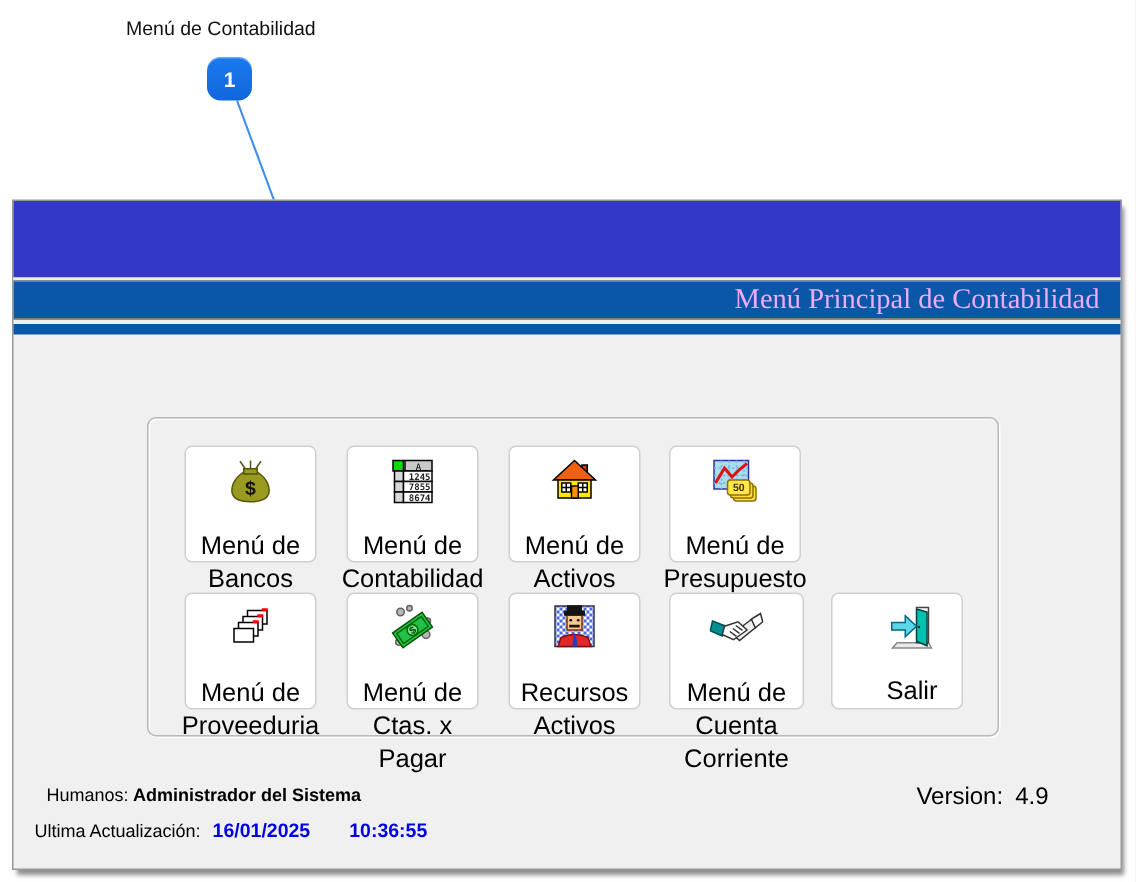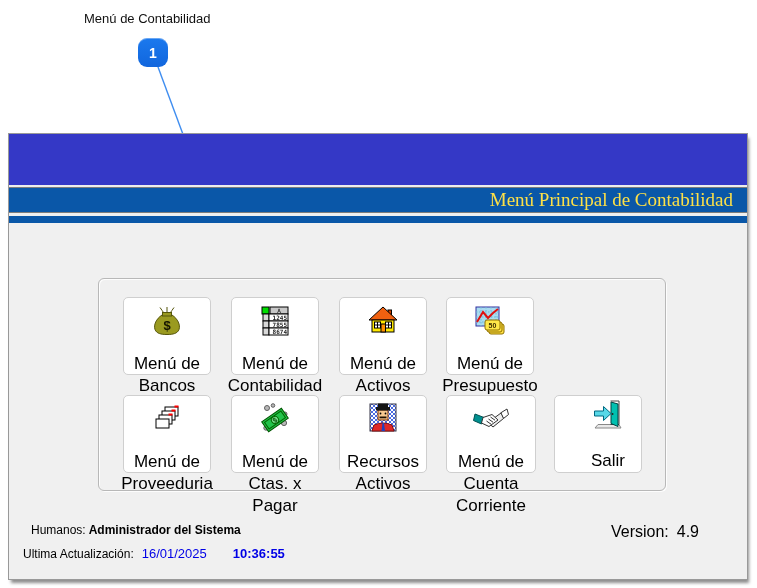--- a/index.html
+++ b/index.html
@@ -29,54 +29,54 @@
     box-shadow:2px 4px 3px -1px rgba(50,50,50,.55);
     box-sizing:border-box;
   }
   .header-bar{height:51px;background:var(--header-bar,#3438c6);}
   .title-wrap{background:#ededed;padding:2px 0 0 0;}
   .title-bar{
     height:24px;background:var(--title-bar,#0a57a8);
     border-top:1px solid #7d7d7d;border-bottom:1px solid #7d7d7d;
     display:flex;align-items:center;justify-content:flex-end;
     padding-right:14px;
-    color:#fde047;font-family:"Liberation Serif",serif;font-size:19px;
+    color:#f0abfc;font-family:"Liberation Serif",serif;font-size:19px;
   }
   .stripe{height:7px;background:var(--title-bar,#0a57a8);margin-top:3px;}
 
   
   .panel{
     position:absolute;left:89px;top:144px;width:566px;height:211px;
     border:1px solid #b8b8b8;border-radius:6px;
     box-shadow:inset 1px 1px 0 #fdfdfd,1px 1px 0 #fdfdfd;
   }
   .menu-btn{
     position:absolute;width:88px;height:78px;box-sizing:border-box;
     background:#fff;border:1px solid #cfcfcf;border-radius:5px;
     display:flex;flex-direction:column;align-items:center;justify-content:flex-start;
     padding-top:5px;cursor:pointer;
   }
-  .menu-btn.single{justify-content:space-between;padding-top:0;padding-left:20px;}
+  .menu-btn.single{justify-content:flex-end;padding-top:0;padding-left:20px;}
   .menu-btn .ic{width:36px;height:36px;display:block;flex:0 0 auto;}
   .menu-btn .ic svg{width:36px;height:36px;display:block;}
   .menu-btn .lbl{
     font-size:17px;line-height:1.3;text-align:center;color:#000;
     white-space:pre-line;margin-top:14px;
   }
   .r1{top:18px;} .r2{top:116px;}
   .c1{left:24px;} .c2{left:132px;} .c3{left:240px;} .c4{left:347px;} .c5{left:455px;}
   .wide{width:90px;}
 
   
   .status-usuario{position:absolute;left:22px;top:389px;font-size:12px;color:#000;}
   .status-usuario b{margin-left:3px;}
   .status-version{position:absolute;right:48px;top:389px;font-size:16px;color:#000;}
   .status-version .ver-val{margin-left:8px;}
   .status-update{position:absolute;left:14px;top:412px;font-size:12px;color:#000;}
-  .status-update .dt{color:var(--date-blue,#0000e6);font-weight:normal;font-size:13px;margin-left:8px;}
+  .status-update .dt{color:var(--date-blue,#0000e6);font-weight:bold;font-size:13px;margin-left:8px;}
   .status-update .tm{color:var(--date-blue,#0000e6);font-weight:bold;font-size:13px;margin-left:26px;}
 </style>
 </head>
 <body>
 
 <div class="callout-label">Menú de Contabilidad</div>
 <div class="callout-badge">1</div>
 <svg class="callout-line-svg" width="757" height="588">
   <line x1="158" y1="67" x2="240" y2="288" stroke="#3f8df0" stroke-width="1.4"></line>
 </svg>

